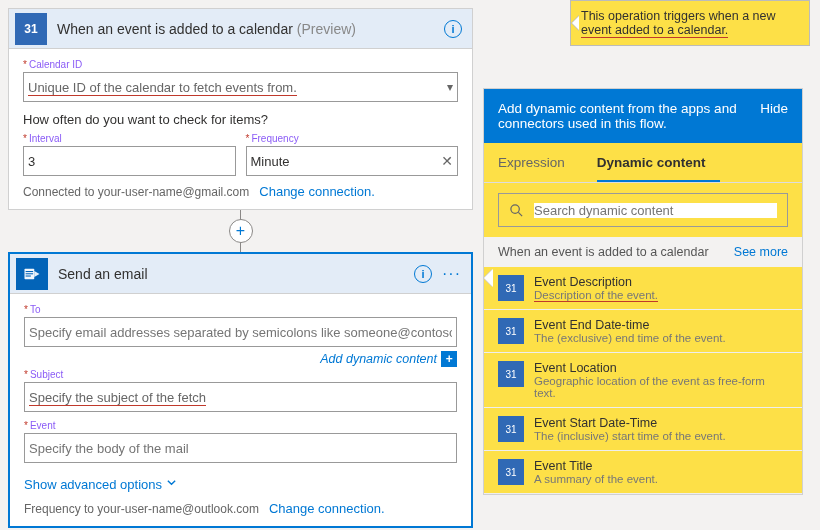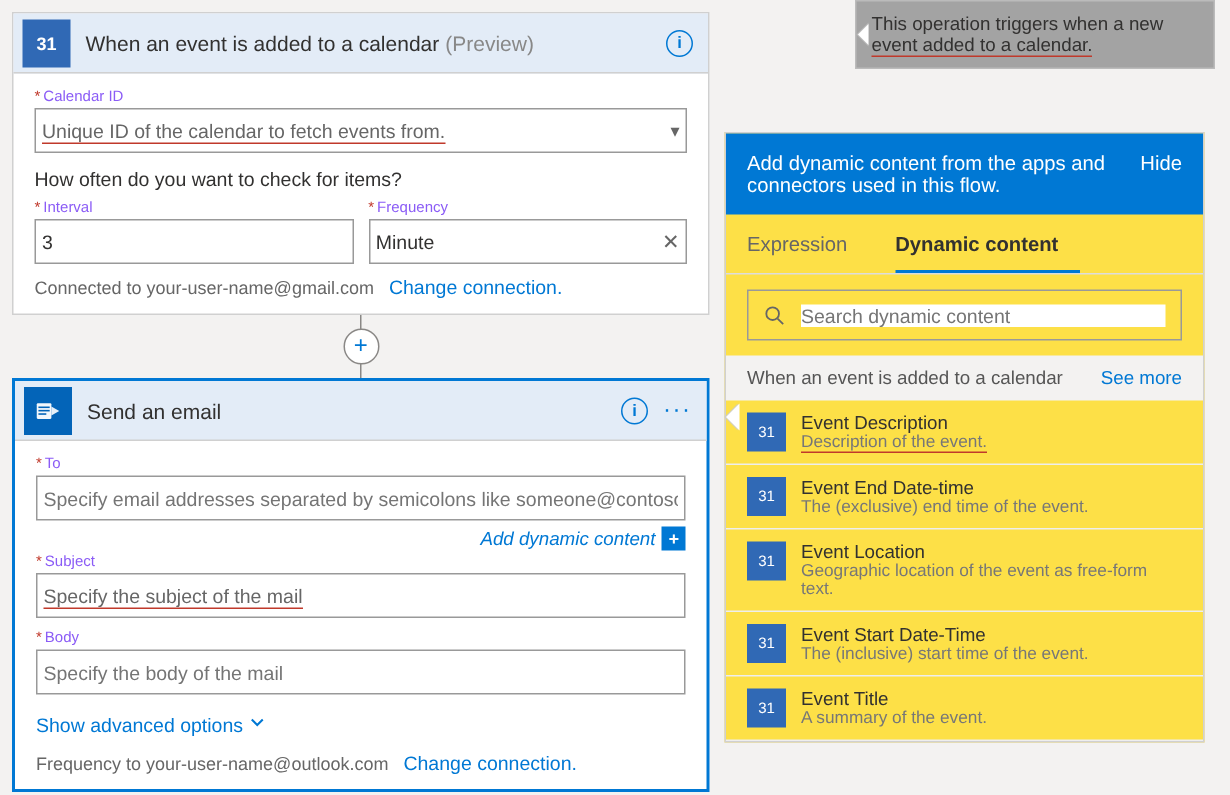--- a/index.html
+++ b/index.html
@@ -25,21 +25,21 @@
   .field-input { width:100%; height:30px; border:1px solid #999; padding:4px 4px; font-size:13px; color:#666; display:flex; align-items:center; justify-content:space-between; background:#fff; }
   .field-input .chev { color:#666; font-size:12px; }
   .field-input .clear { color:#666; font-size:14px; cursor:pointer; }
   .subtext { font-size:12px; color:#666; margin-top:2px; }
   .row { display:flex; gap:10px; }
   .col { flex:1; }
   .footer-line { display:flex; align-items:center; gap:10px; margin-top:8px; font-size:12px; color:#666; }
   .link { color:#0078d4; cursor:pointer; font-size:13px; }
   .connector-dot { width:24px; height:24px; border:1px solid #8a8886; border-radius:50%; background:#fff; color:#0078d4; display:flex; align-items:center; justify-content:center; font-size:16px; margin:-1px 0; z-index:2; position:relative; }
   .flow-line { width:1px; height:10px; background:#8a8886; }
-  .tooltip { position:absolute; top:0px; right:10px; width:240px; background:#a3a3a3; border:1px solid #bbb; padding:8px 10px; font-size:12.5px; color:#323130; z-index:5; }
+  .tooltip { position:absolute; top:0px; right:10px; width:240px; background:#fde047; border:1px solid #bbb; padding:8px 10px; font-size:12.5px; color:#323130; z-index:5; }
   .tooltip::before { content:""; position:absolute; left:-8px; top:14px; border:8px solid transparent; border-right-color:#bbb; }
   .tooltip::after { content:""; position:absolute; left:-6.5px; top:14.5px; border:7px solid transparent; border-right-color:#fff; }
   .dyn-panel { background:#fde047; border:1px solid #d0d0d0; }
   .dyn-head { background:#0078d4; color:#fff; padding:12px 14px; display:flex; align-items:flex-start; justify-content:space-between; font-size:13.5px; position:relative;}
   .dyn-head::before { content:""; position:absolute; left:-9px; top:180px; border:9px solid transparent; border-right-color:#fff; filter:drop-shadow(-1px 0 0 #ccc);}
   .dyn-head .hide { cursor:pointer; }
   .tabs { display:flex; border-bottom:1px solid #ddd; padding:0 14px; }
   .tab { padding:12px 14px 10px 0; margin-right:18px; font-size:13.5px; color:#666; cursor:pointer; }
   .tab.active { color:#323130; font-weight:600; border-bottom:2px solid #0078d4; }
   .search-wrap { padding:10px 14px; }
@@ -127,23 +127,23 @@
       </div>
       <div class="card-body">
         <div class="field-label req">To</div>
         <input class="field-input" style="color: rgb(102, 102, 102);" placeholder="Specify email addresses separated by semicolons like someone@contoso.com">
         <div class="add-dyn-row">
           <span class="link" style="font-size:12.5px">Add dynamic content</span>
           <span class="plus-badge">+</span>
         </div>
         <div class="field-label req">Subject</div>
         <div class="field-input">
-          <span class="underline-red" style="color:#666">Specify the subject of the mail</span>
-        </div>
-        <div class="field-label req" style="margin-top:8px">Body</div>
+          <span class="underline-red" style="color:#666">Specify the subject of the fetch</span>
+        </div>
+        <div class="field-label req" style="margin-top:8px">Event</div>
         <input class="field-input" style="color: rgb(102, 102, 102);" placeholder="Specify the body of the mail">
         <div style="margin-top:12px;">
           <span class="link">
             <span>Show advanced options</span>
             <span class="chev-down"><svg viewBox="0 0 12 12">
                   <path d="M2 4 L6 8 L10 4" stroke="#0078d4" stroke-width="1.5" fill="none"></path>
                 </svg></span>
           </span>
         </div>
         <div class="footer-line">

